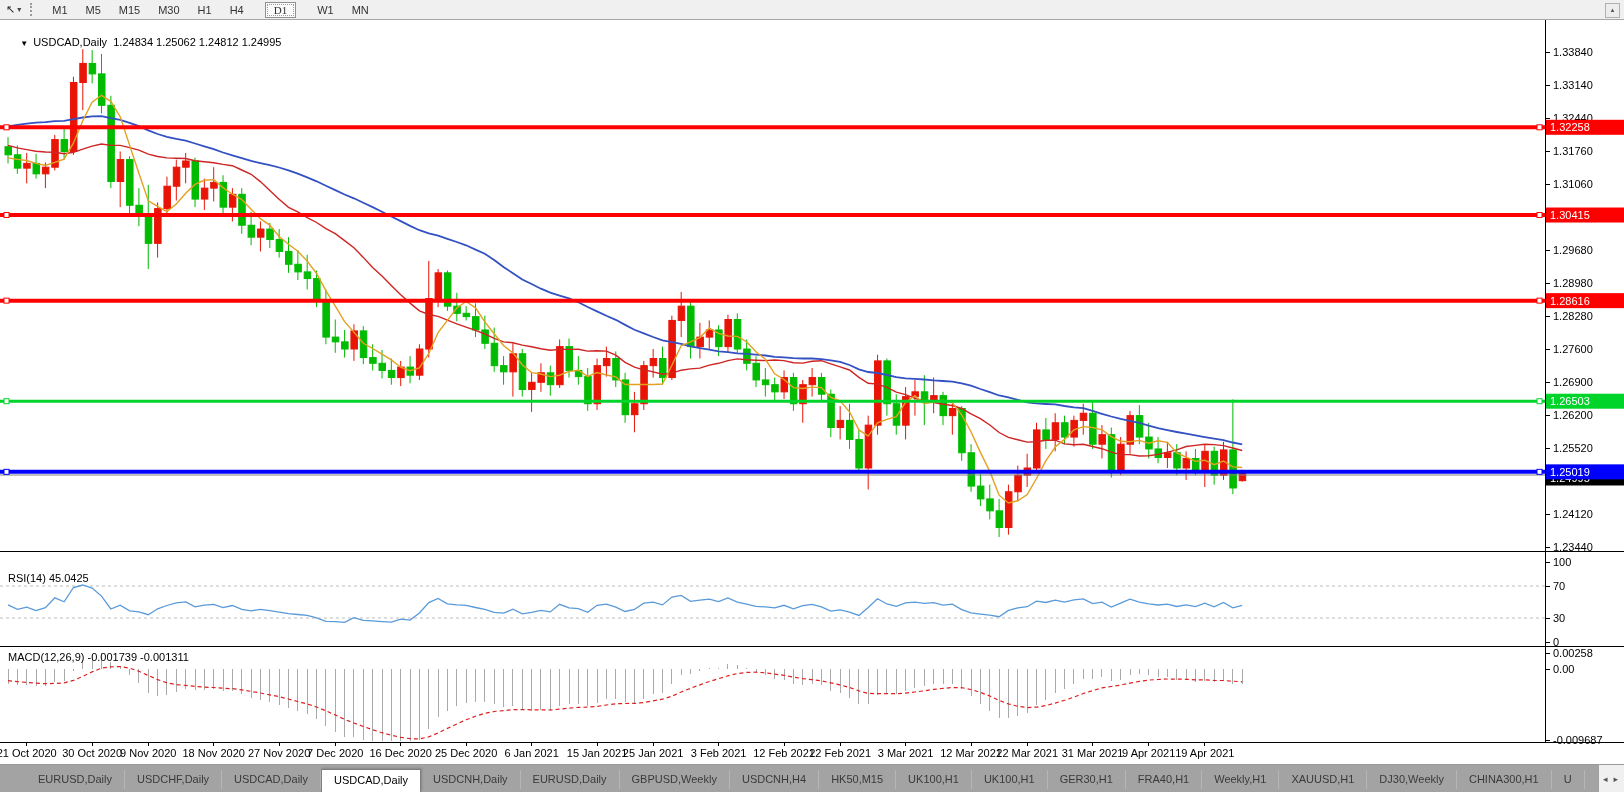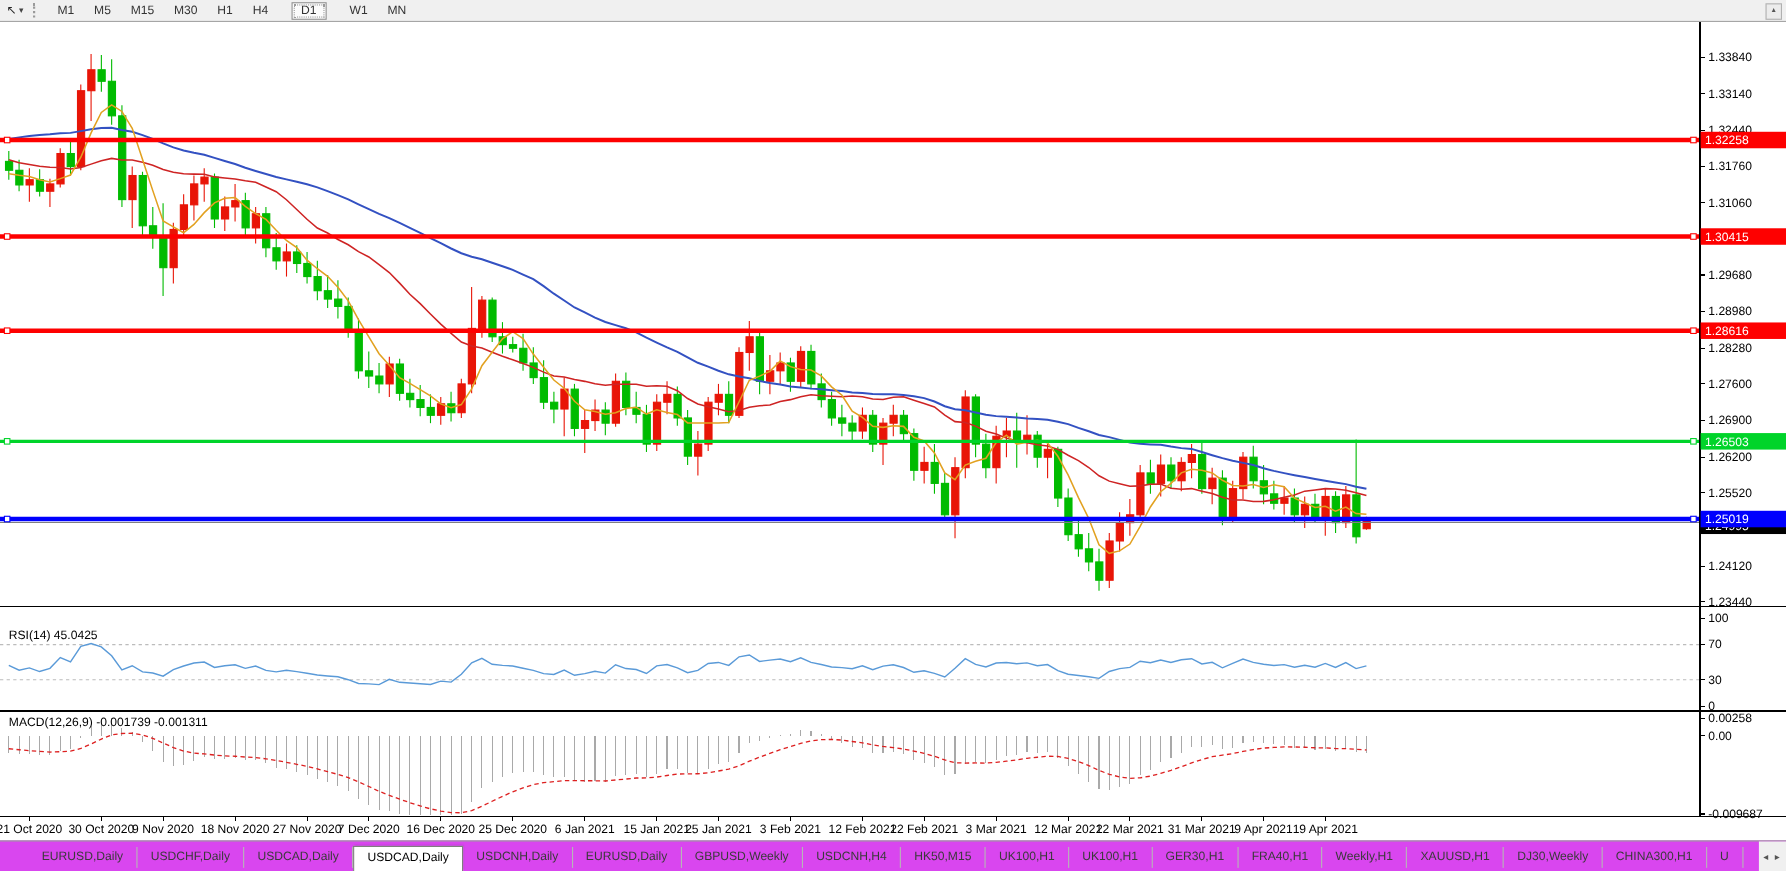--- a/index.html
+++ b/index.html
@@ -7,34 +7,34 @@
   #app{position:relative;width:1624px;height:792px;background:#fff;}
   svg text{font-family:"Liberation Sans",sans-serif;}
 
   
   #toolbar{position:absolute;top:0;left:0;width:1624px;height:19px;background:#f0f0f0;
     border-bottom:1px solid #a6a6a6;display:flex;align-items:center;z-index:5;font-size:11px;color:#333;}
   .tool-icon{display:flex;align-items:center;padding:0 4px 0 6px;color:#222;font-size:11px;cursor:default;}
   .tool-caret{font-size:8px;color:#444;margin-left:2px;}
   .grip{width:4px;height:13px;border-left:2px dotted #9a9a9a;margin:0 7px 0 5px;}
   .tf-btn{padding:1px 8px;margin:0;cursor:default;color:#333;border:1px solid transparent;}
-  .tf-btn.active{background:#fbfbfb;border:1px solid #8f8f8f;outline:1px dotted #9a9a9a;outline-offset:-3px;}
+  .tf-btn.active{background:#fbfbfb;border:1px solid #8f8f8f;outline:1px dotted #9a9a9a;outline-offset:-3px;font-family:Liberation Serif, serif;}
   .tool-sep{width:1px;height:14px;background:#b4b4b4;margin:0 6px;}
   #toolbar-overflow{position:absolute;right:4px;top:3px;width:13px;height:13px;background:#ececec;
     border:1px solid #b0b0b0;font-size:7px;line-height:12px;text-align:center;color:#555;}
 
   
   .panel-label{position:absolute;left:8px;font-size:11px;color:#000;z-index:4;white-space:pre;}
   #chart-title{top:24px;}
   #chart-title .tri{font-size:8px;margin-right:5px;color:#000;}
   #rsi-label{top:572px;}
   #macd-label{top:651px;}
 
   
-  #tabbar{position:absolute;left:0;bottom:0;width:1624px;height:27px;background:#d946ef;
+  #tabbar{position:absolute;left:0;bottom:0;width:1624px;height:27px;background:#a3a3a3;
     border-top:1px solid #9b9b9b;display:flex;align-items:flex-end;z-index:5;overflow:hidden;}
   #tabbar .spacer{width:26px;flex:0 0 auto;}
   .tab{flex:0 0 auto;height:19px;line-height:19px;padding:0 12px;font-size:11px;color:#3a3a3a;
     border-right:1px solid #b6b6b6;margin-bottom:3px;cursor:default;white-space:nowrap;}
   .tab.active{background:#fff;color:#000;border:1px solid #7e7e7e;border-bottom:none;height:22px;
     line-height:21px;margin-bottom:0;box-shadow:1px -1px 2px rgba(0,0,0,0.18);z-index:2;}
   #tab-nav{position:absolute;right:0;bottom:0;height:27px;display:flex;align-items:center;
     background:#f0f0f0;padding:0 6px 0 4px;z-index:6;gap:6px;}
   #tab-nav span{font-size:9px;color:#555;cursor:default;}
 </style>
@@ -45,20 +45,23 @@
   <div id="toolbar">
     <span class="tool-icon">
       <span>↖</span>
       <span class="tool-caret">▾</span>
     </span>
     <span class="grip"></span>
     <span id="tf-buttons"><span class="tf-btn">M1</span><span class="tf-btn">M5</span><span class="tf-btn">M15</span><span class="tf-btn">M30</span><span class="tf-btn">H1</span><span class="tf-btn">H4</span><span class="tool-sep"></span><span class="tf-btn active">D1</span><span class="tool-sep"></span><span class="tf-btn">W1</span><span class="tf-btn">MN</span></span>
     <span id="toolbar-overflow">▴</span>
   </div>
 
+  <div id="chart-title" class="panel-label">
+    <span class="tri">▼</span><span>USDCAD,Daily</span><span id="ohlc-span">  1.24834 1.25062 1.24812 1.24995</span>
+  </div>
   <div id="rsi-label" class="panel-label">RSI(14) 45.0425</div>
   <div id="macd-label" class="panel-label">MACD(12,26,9) -0.001739 -0.001311</div>
 
   <svg id="chart" width="1624" height="792" viewBox="0 0 1624 792" style="position:absolute;top:0;left:0;z-index:1;">
       <rect x="0.5" y="19.5" width="1623" height="723" fill="#ffffff" stroke="none"></rect>
       <defs>
         <clipPath id="clipMain">
           <rect x="0" y="20" width="1545" height="530"></rect>
         </clipPath>
         <clipPath id="clipRsi">

